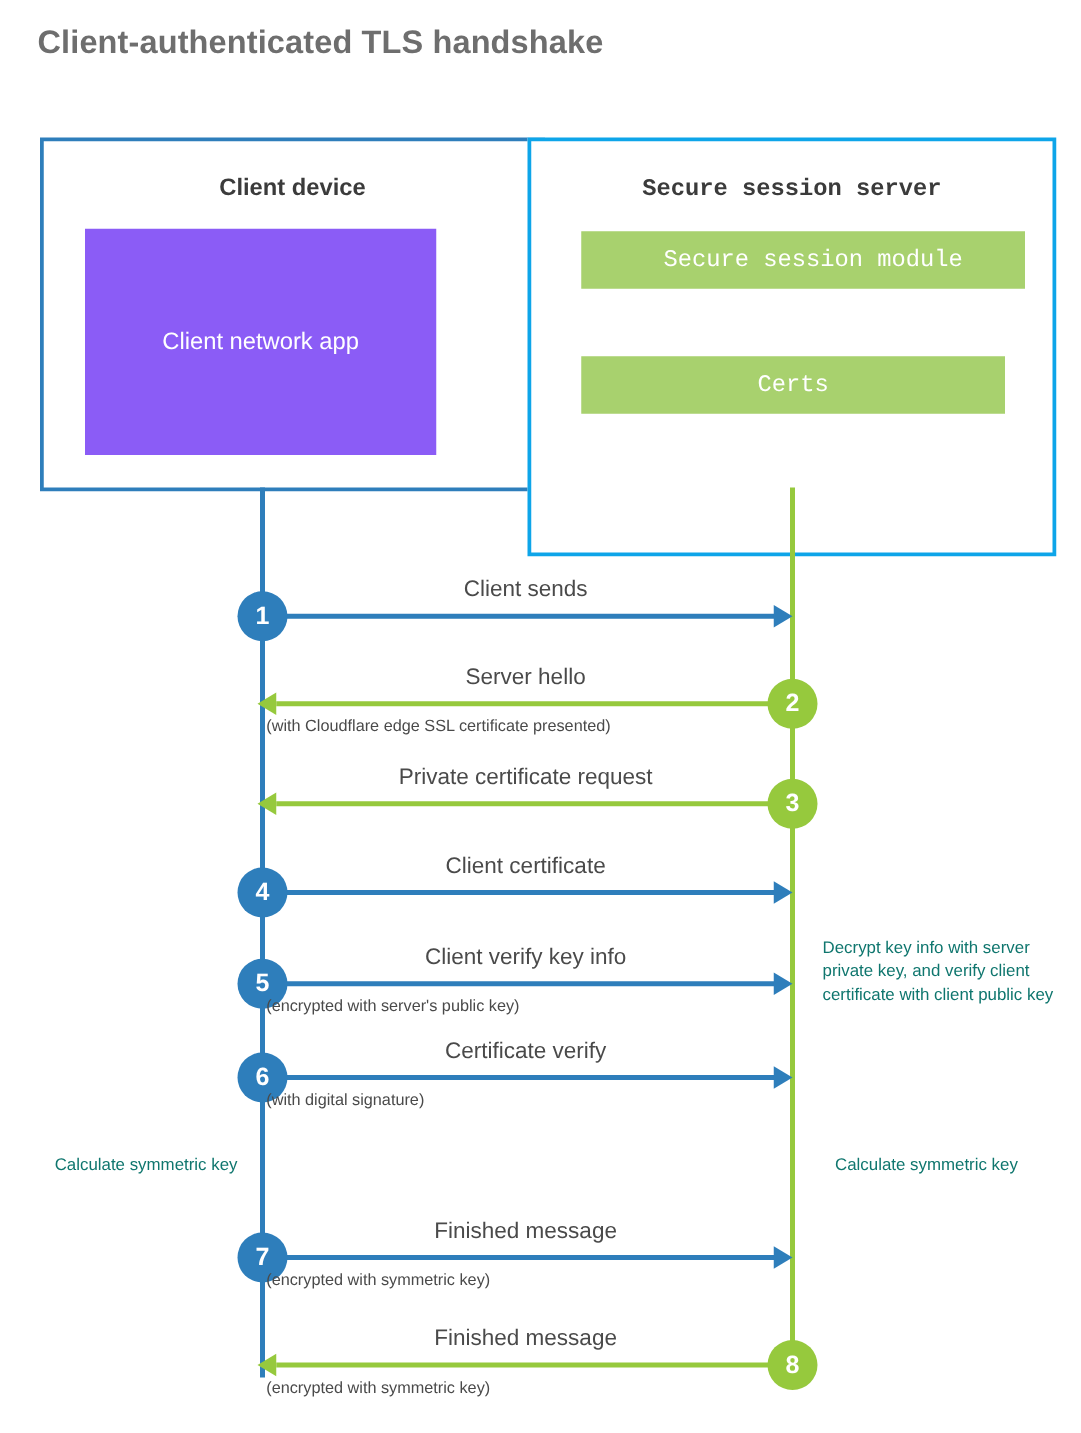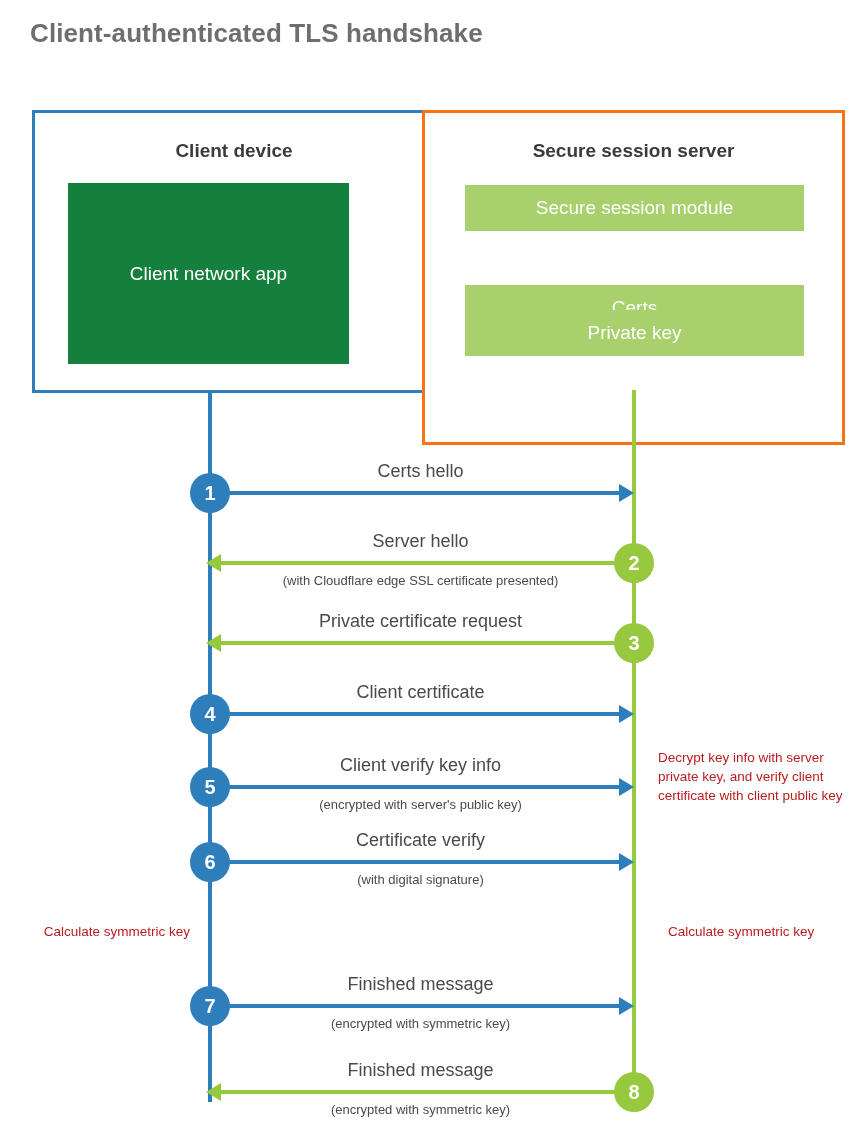--- a/index.html
+++ b/index.html
@@ -37,40 +37,41 @@
     top: 110px;
     width: 404px;
     height: 283px;
     border: 3px solid #2E7EBB;
   }
   #server-box {
     left: 422px;
     top: 110px;
     width: 423px;
     height: 335px;
-    border: 3px solid #f97316;
+    border: 3px solid #0ea5e9;
+    font-family: Liberation Mono, monospace;
   }
   .actor-title {
     position: absolute;
     left: 0;
     right: 0;
     top: 27px;
     text-align: center;
     font-size: 19px;
     font-weight: bold;
     color: #3b3b3b;
   }
 
   #client-app-box {
     position: absolute;
     left: 33px;
     top: 70px;
     width: 281px;
     height: 181px;
-    background: #15803d;
+    background: #8b5cf6;
     color: #ffffff;
     font-size: 19px;
     display: flex;
     align-items: center;
     justify-content: center;
     text-align: center;
     line-height: 1.32;
   }
 
   .server-bar {
@@ -79,21 +80,21 @@
     width: 339px;
     height: 46px;
     background: #A8D16E;
     color: #ffffff;
     font-size: 19px;
     display: flex;
     align-items: center;
     justify-content: center;
     text-align: center;
   }
-  #server-bar-0 { top: 72px; }
+  #server-bar-0 { top: 72px; padding-left: 16px; }
   #server-bar-1 { top: 135px; margin-top: 37px; }
   #server-bar-2 { top: 197px; }
 
   
   .lifeline {
     position: absolute;
     width: 4px;
   }
   #client-lifeline {
     left: 208px;
@@ -161,32 +162,32 @@
     text-align: center;
     font-size: 18px;
     color: #4a4a4a;
     top: -32px;
     white-space: nowrap;
   }
   .step-sublabel {
     position: absolute;
     left: 213px;
     width: 415px;
-    text-align: center;
+    text-align: left;
     font-size: 13px;
     color: #4a4a4a;
     top: 10px;
     white-space: nowrap;
   }
 
   
   .side-note {
     position: absolute;
     font-size: 13.5px;
-    color: #b91c1c;
+    color: #0f766e;
     line-height: 1.42;
   }
   #note-decrypt {
     left: 658px;
     top: 748px;
     width: 190px;
     text-align: left;
   }
   #note-calc-left {
     left: 40px;
@@ -208,32 +209,31 @@
 
 <div class="actor-box" id="client-box">
   <div class="actor-title">Client device</div>
   <div id="client-app-box">Client network app</div>
 </div>
 
 <div class="actor-box" id="server-box">
   <div class="actor-title">Secure session server</div>
   <div class="server-bar" id="server-bar-0">Secure session module</div>
   <div class="server-bar" id="server-bar-1">Certs</div>
-  <div class="server-bar" id="server-bar-2">Private key</div>
 </div>
 
 <div class="lifeline" id="client-lifeline"></div>
 <div class="lifeline" id="server-lifeline"></div>
 
 <div id="steps-layer">
     <div class="step" style="top: 493px;">
       <div class="arrow-line blue" style="left: 210px; width: 411px;"></div>
       <div class="arrow-head right blue" style="left: 619px;"></div>
       <div class="step-circle blue">1</div>
-      <div class="step-label">Certs hello</div>
+      <div class="step-label">Client sends</div>
     </div>
     <div class="step" style="top: 563px;">
       <div class="arrow-line green" style="left: 221px; width: 413px;"></div>
       <div class="arrow-head left green" style="left: 206px;"></div>
       <div class="step-circle green">2</div>
       <div class="step-label">Server hello</div>
       <div class="step-sublabel">(with Cloudflare edge SSL certificate presented)</div>
     </div>
     <div class="step" style="top: 643px;">
       <div class="arrow-line green" style="left: 221px; width: 413px;"></div>

